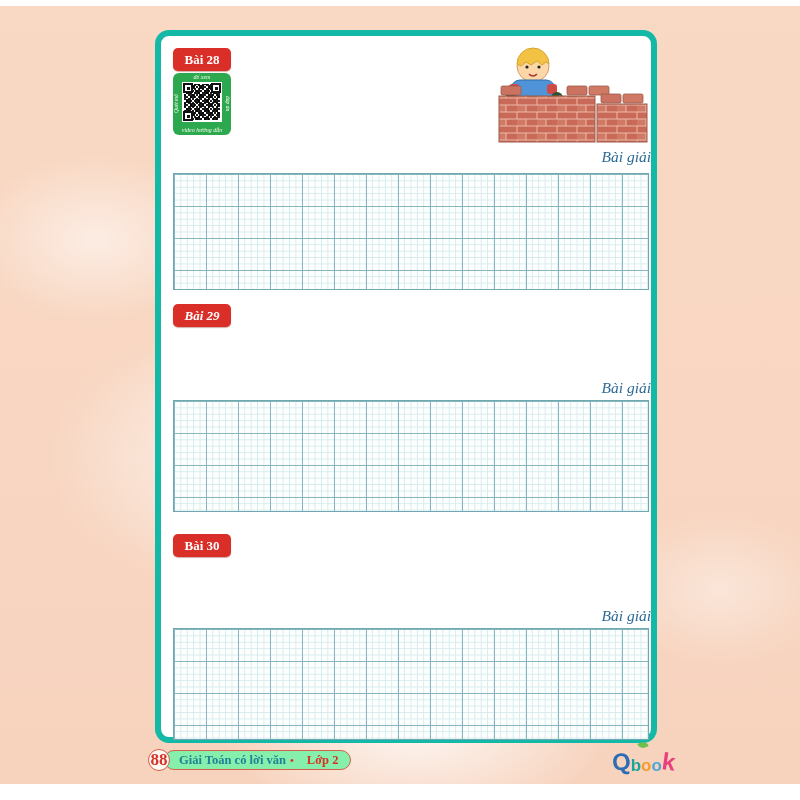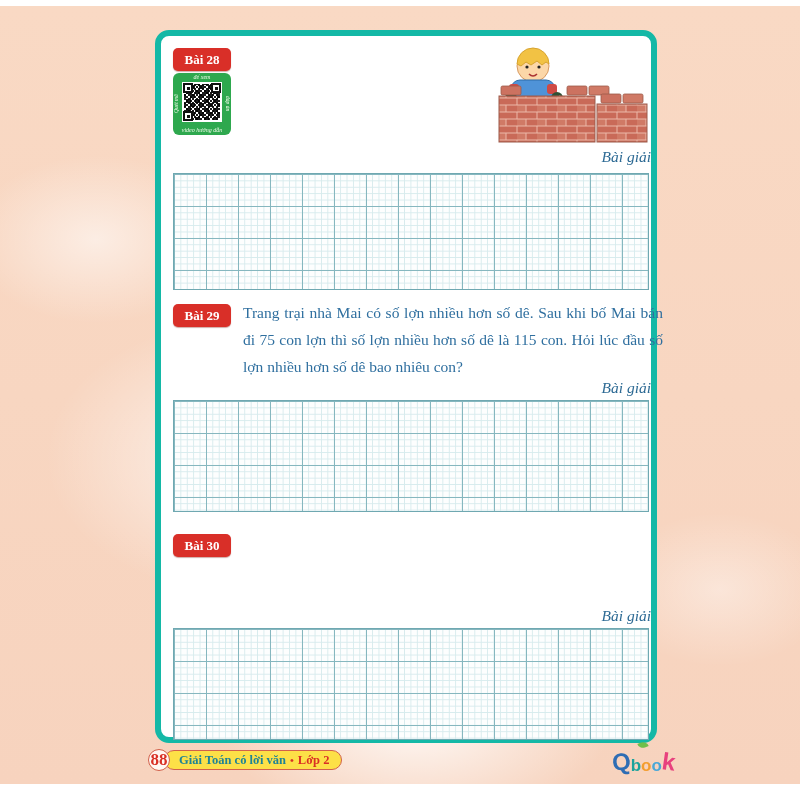--- a/index.html
+++ b/index.html
@@ -88,27 +88,27 @@
   .illustration{position:absolute;left:336px;top:6px;width:154px;height:102px;}
   
   .page-number{
     position:absolute;left:148px;top:749px;width:22px;height:22px;box-sizing:border-box;
     border:1.5px solid #d2604a;border-radius:50%;background:#fff7f2;
     color:#d93025;font-weight:bold;font-size:17px;
     display:flex;align-items:center;justify-content:center;z-index:2;
   }
   .footer-pill{
     position:absolute;left:164px;top:750px;height:20px;box-sizing:border-box;
-    border:1.5px solid #d2604a;border-radius:12px;background:#fde047;
+    border:1.5px solid #d2604a;border-radius:12px;background:#86efac;
     display:flex;align-items:center;gap:4px;padding:0 12px 0 14px;
     font-weight:bold;font-size:12.5px;white-space:nowrap;
   }
   .footer-title{color:#1f8396;}
   .footer-sep{color:#d93025;font-size:11px;}
-  .footer-grade{color:#d93025;}
+  .footer-grade{color:#d93025;margin-left:9px;}
   .logo{
     position:absolute;left:612px;top:746px;height:30px;
     font-family:"Liberation Sans", sans-serif;font-weight:bold;
     display:flex;align-items:flex-end;
   }
   .logo span{display:inline-block;}
   .logo .l-q{color:#2e6db4;font-size:24px;transform:rotate(-6deg);}
   .logo .l-b{color:#1ba39c;font-size:17px;}
   .logo .l-o1{color:#f49d2e;font-size:17px;}
   .logo .l-o2{color:#4aa8d8;font-size:17px;}
@@ -181,24 +181,23 @@
       </g>
 
       <rect x="2" y="54" width="96" height="46" fill="url(#bricks)" stroke="#9c5a4a" stroke-width="1"></rect>
       <rect x="100" y="62" width="50" height="38" fill="url(#bricks)" stroke="#9c5a4a" stroke-width="1"></rect>
     </svg>
   </div>
 
   <div class="solution-heading" style="top:112px;">Bài giải</div>
   <div class="answer-grid" style="top:137px;height:117px;"></div>
 
-  <div class="ex-label" style="top:268px;">
+  <div class="ex-label" style="top:268px;font-style:italic;">
     <span>Bài 29</span>
   </div>
-  <div class="ex-text" style="top:263px;width:420px;">Trang trại nhà Mai có số lợn nhiều hơn số dê. Sau khi bố Mai bán đi 75 con lợn thì số lợn nhiều hơn số dê là 115 con. Hỏi lúc đầu số lợn nhiều hơn số dê bao nhiêu con?</div>
   <div class="solution-heading" style="top:343px;">Bài giải</div>
   <div class="answer-grid" style="top:364px;height:112px;"></div>
 
   <div class="ex-label" style="top:498px;">
     <span>Bài 30</span>
   </div>
   <div class="solution-heading" style="top:571px;">Bài giải</div>
   <div class="answer-grid" style="top:592px;height:112px;"></div>
 
 </div>

